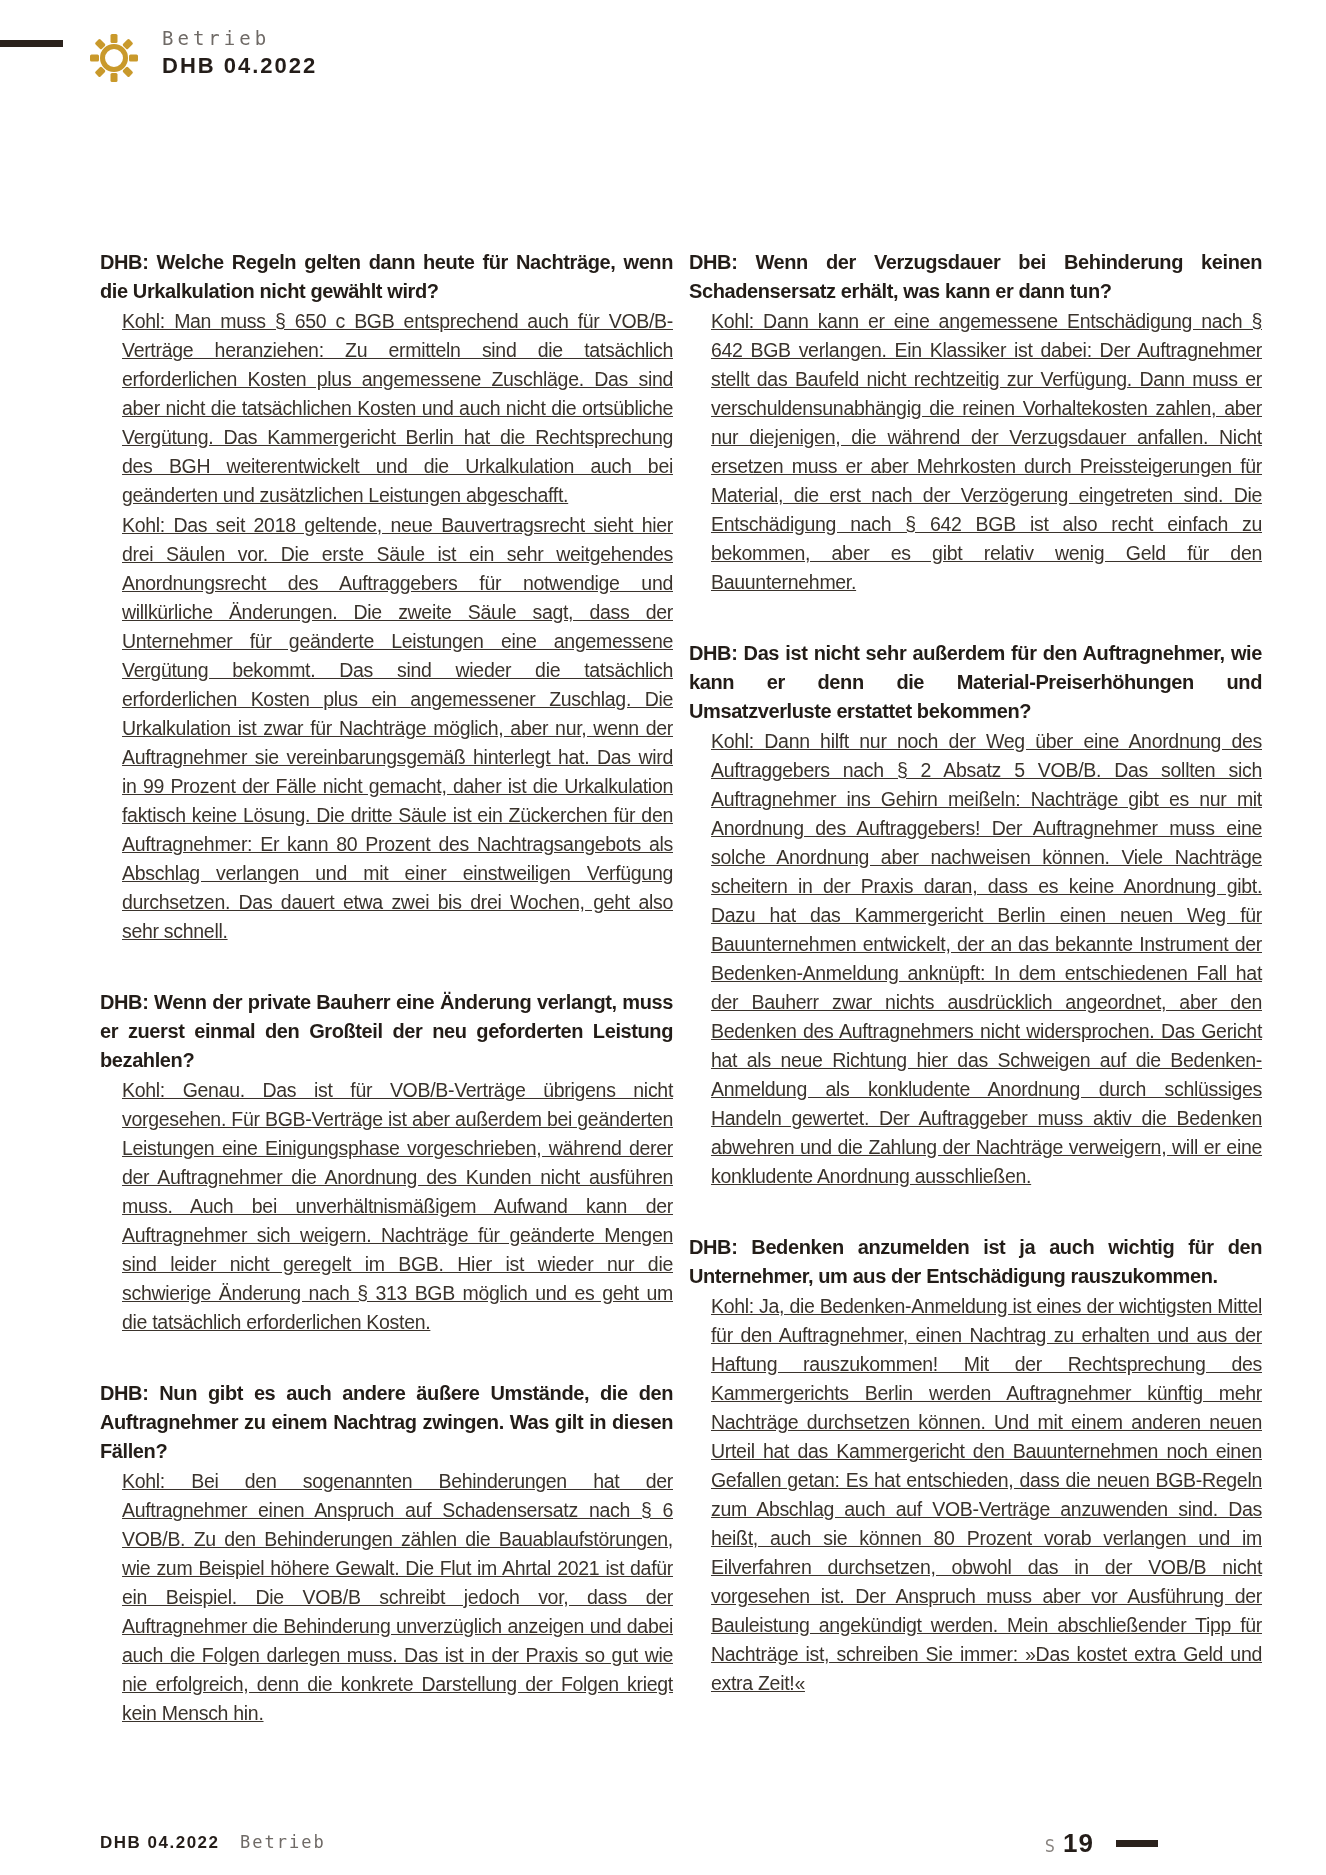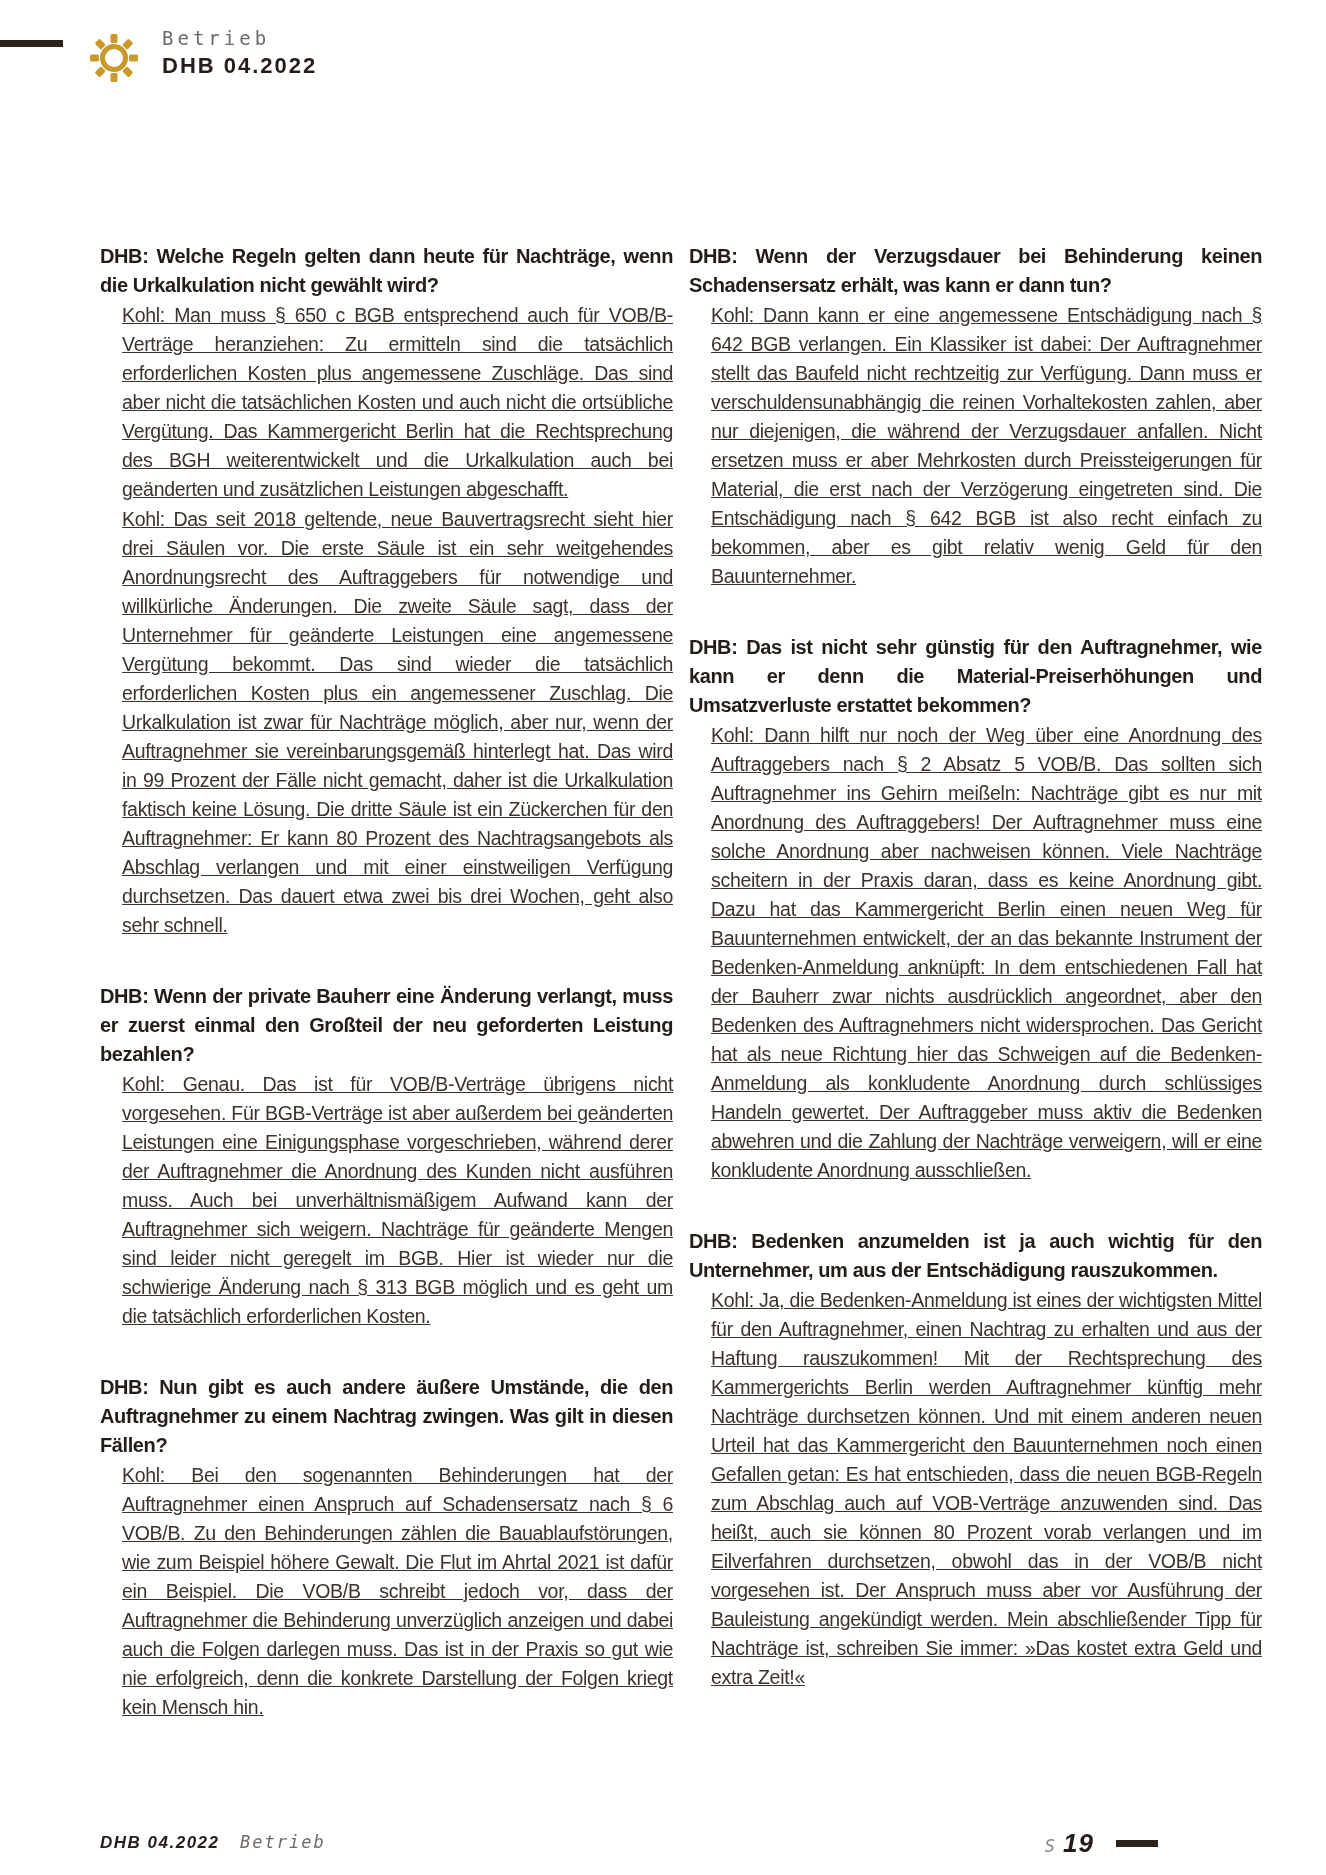--- a/index.html
+++ b/index.html
@@ -54,39 +54,39 @@
   .col { flex: 1 1 0; min-width: 0; }
   .q {
     margin: 42px 0 0 0;
     font-size: 20px;
     font-weight: bold;
     line-height: 29px;
     color: #231d18;
     text-align: justify;
     letter-spacing: -0.4px;
   }
-  .q:first-child { margin-top: 0; }
+  .q:first-child { margin-top: 6px; }
   .a {
     margin: 1px 0 0 0;
     padding-left: 22px;
     font-size: 19.5px;
     line-height: 29px;
     color: #3a332c;
     text-align: justify;
     letter-spacing: -0.3px;
     hyphens: auto;
     text-decoration: underline;
     -webkit-hyphens: auto;
   }
 
   
   .page-footer {
     position: absolute;
     left: 0; top: 1828px;
-    width: 1158px; height: 30px; font-style: italic;
+    width: 1158px; height: 30px;
   }
   .footer-left {
     position: absolute;
     left: 100px; top: 4px;
     white-space: nowrap;
   }
   .footer-issue {
     font-weight: bold;
     font-size: 17px;
     letter-spacing: 1.5px;
@@ -166,21 +166,21 @@
       <p class="a">Kohl: Man muss § 650 c BGB entsprechend auch für VOB/B-Verträge heranziehen: Zu ermitteln sind die tatsächlich erforderlichen Kosten plus angemessene Zuschläge. Das sind aber nicht die tatsächlichen Kosten und auch nicht die ortsübliche Vergütung. Das Kammergericht Berlin hat die Rechtsprechung des BGH weiterentwickelt und die Urkalkulation auch bei geänderten und zusätzlichen Leistungen abgeschafft.</p>
       <p class="a">Kohl: Das seit 2018 geltende, neue Bauvertragsrecht sieht hier drei Säulen vor. Die erste Säule ist ein sehr weitgehendes Anordnungsrecht des Auftraggebers für notwendige und willkürliche Änderungen. Die zweite Säule sagt, dass der Unternehmer für geänderte Leistungen eine angemessene Vergütung bekommt. Das sind wieder die tatsächlich erforderlichen Kosten plus ein angemessener Zuschlag. Die Urkalkulation ist zwar für Nachträge möglich, aber nur, wenn der Auftragnehmer sie vereinbarungsgemäß hinterlegt hat. Das wird in 99 Prozent der Fälle nicht gemacht, daher ist die Urkalkulation faktisch keine Lösung. Die dritte Säule ist ein Zückerchen für den Auftragnehmer: Er kann 80 Prozent des Nachtragsangebots als Abschlag verlangen und mit einer einstweiligen Verfügung durchsetzen. Das dauert etwa zwei bis drei Wochen, geht also sehr schnell.</p>
       <h2 class="q">DHB: Wenn der private Bauherr eine Änderung verlangt, muss er zuerst einmal den Großteil der neu geforderten Leistung bezahlen?</h2>
       <p class="a">Kohl: Genau. Das ist für VOB/B-Verträge übrigens nicht vorgesehen. Für BGB-Verträge ist aber außerdem bei geänderten Leistungen eine Einigungsphase vorgeschrieben, während derer der Auftragnehmer die Anordnung des Kunden nicht ausführen muss. Auch bei unverhältnismäßigem Aufwand kann der Auftragnehmer sich weigern. Nachträge für geänderte Mengen sind leider nicht geregelt im BGB. Hier ist wieder nur die schwierige Änderung nach § 313 BGB möglich und es geht um die tatsächlich erforderlichen Kosten.</p>
       <h2 class="q">DHB: Nun gibt es auch andere äußere Umstände, die den Auftragnehmer zu einem Nachtrag zwingen. Was gilt in diesen Fällen?</h2>
       <p class="a">Kohl: Bei den sogenannten Behinderungen hat der Auftragnehmer einen Anspruch auf Schadensersatz nach § 6 VOB/B. Zu den Behinderungen zählen die Bauablaufstörungen, wie zum Beispiel höhere Gewalt. Die Flut im Ahrtal 2021 ist dafür ein Beispiel. Die VOB/B schreibt jedoch vor, dass der Auftragnehmer die Behinderung unverzüglich anzeigen und dabei auch die Folgen darlegen muss. Das ist in der Praxis so gut wie nie erfolgreich, denn die konkrete Darstellung der Folgen kriegt kein Mensch hin.</p>
     </section>
     <section class="col">
       <h2 class="q">DHB: Wenn der Verzugsdauer bei Behinderung keinen Schadensersatz erhält, was kann er dann tun?</h2>
       <p class="a">Kohl: Dann kann er eine angemessene Entschädigung nach § 642 BGB verlangen. Ein Klassiker ist dabei: Der Auftragnehmer stellt das Baufeld nicht rechtzeitig zur Verfügung. Dann muss er verschuldensunabhängig die reinen Vorhaltekosten zahlen, aber nur diejenigen, die während der Verzugsdauer anfallen. Nicht ersetzen muss er aber Mehrkosten durch Preissteigerungen für Material, die erst nach der Verzögerung eingetreten sind. Die Entschädigung nach § 642 BGB ist also recht einfach zu bekommen, aber es gibt relativ wenig Geld für den Bauunternehmer.</p>
-      <h2 class="q">DHB: Das ist nicht sehr günstig für den Auftragnehmer, wie kann er denn die Material-Preiserhöhungen und Umsatzverluste erstattet bekommen?</h2>
+      <h2 class="q">DHB: Das ist nicht sehr außerdem für den Auftragnehmer, wie kann er denn die Material-Preiserhöhungen und Umsatzverluste erstattet bekommen?</h2>
       <p class="a">Kohl: Dann hilft nur noch der Weg über eine Anordnung des Auftraggebers nach § 2 Absatz 5 VOB/B. Das sollten sich Auftragnehmer ins Gehirn meißeln: Nachträge gibt es nur mit Anordnung des Auftraggebers! Der Auftragnehmer muss eine solche Anordnung aber nachweisen können. Viele Nachträge scheitern in der Praxis daran, dass es keine Anordnung gibt. Dazu hat das Kammergericht Berlin einen neuen Weg für Bauunternehmen entwickelt, der an das bekannte Instrument der Bedenken-Anmeldung anknüpft: In dem entschiedenen Fall hat der Bauherr zwar nichts ausdrücklich angeordnet, aber den Bedenken des Auftragnehmers nicht widersprochen. Das Gericht hat als neue Richtung hier das Schweigen auf die Bedenken-Anmeldung als konkludente Anordnung durch schlüssiges Handeln gewertet. Der Auftraggeber muss aktiv die Bedenken abwehren und die Zahlung der Nachträge verweigern, will er eine konkludente Anordnung ausschließen.</p>
       <h2 class="q">DHB: Bedenken anzumelden ist ja auch wichtig für den Unternehmer, um aus der Entschädigung rauszukommen.</h2>
       <p class="a">Kohl: Ja, die Bedenken-Anmeldung ist eines der wichtigsten Mittel für den Auftragnehmer, einen Nachtrag zu erhalten und aus der Haftung rauszukommen! Mit der Rechtsprechung des Kammergerichts Berlin werden Auftragnehmer künftig mehr Nachträge durchsetzen können. Und mit einem anderen neuen Urteil hat das Kammergericht den Bauunternehmen noch einen Gefallen getan: Es hat entschieden, dass die neuen BGB-Regeln zum Abschlag auch auf VOB-Verträge anzuwenden sind. Das heißt, auch sie können 80 Prozent vorab verlangen und im Eilverfahren durchsetzen, obwohl das in der VOB/B nicht vorgesehen ist. Der Anspruch muss aber vor Ausführung der Bauleistung angekündigt werden. Mein abschließender Tipp für Nachträge ist, schreiben Sie immer: »Das kostet extra Geld und extra Zeit!«</p>
     </section>
   </main>
 
   <footer class="page-footer">
     <div class="footer-left">
       <span class="footer-issue">DHB 04.2022</span>
       <span class="footer-section">Betrieb</span>

